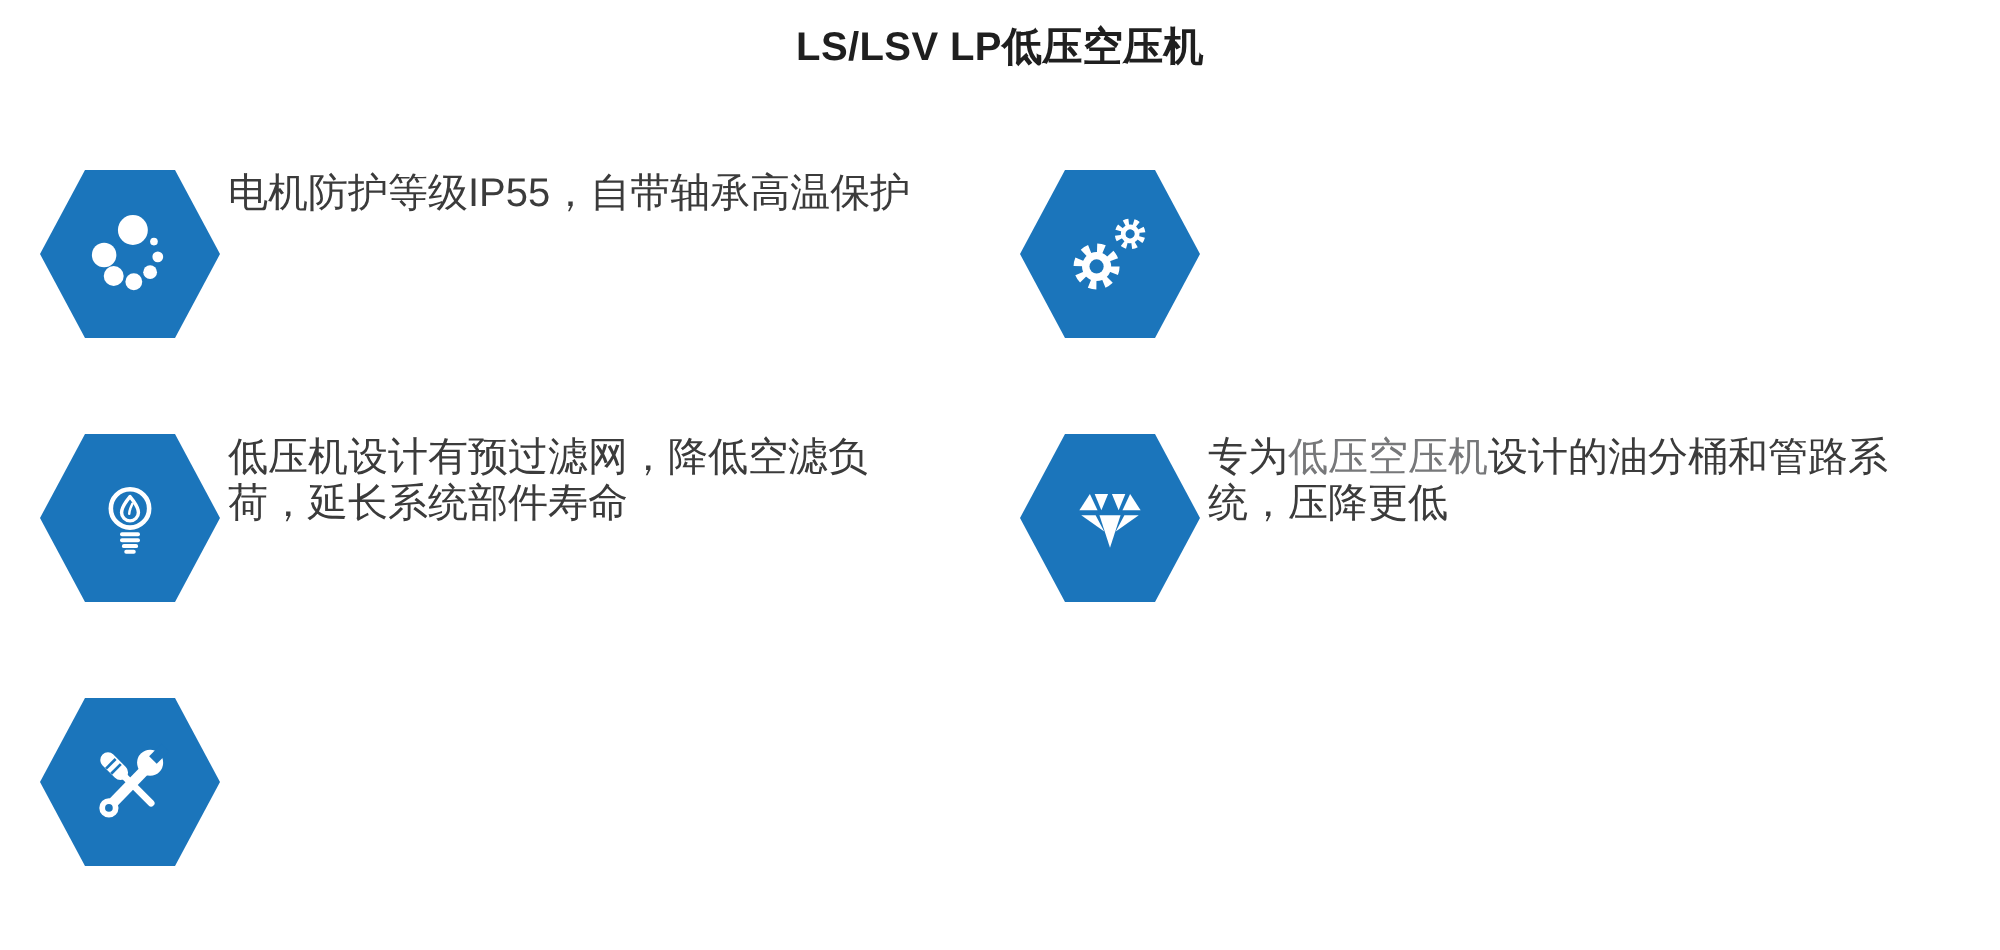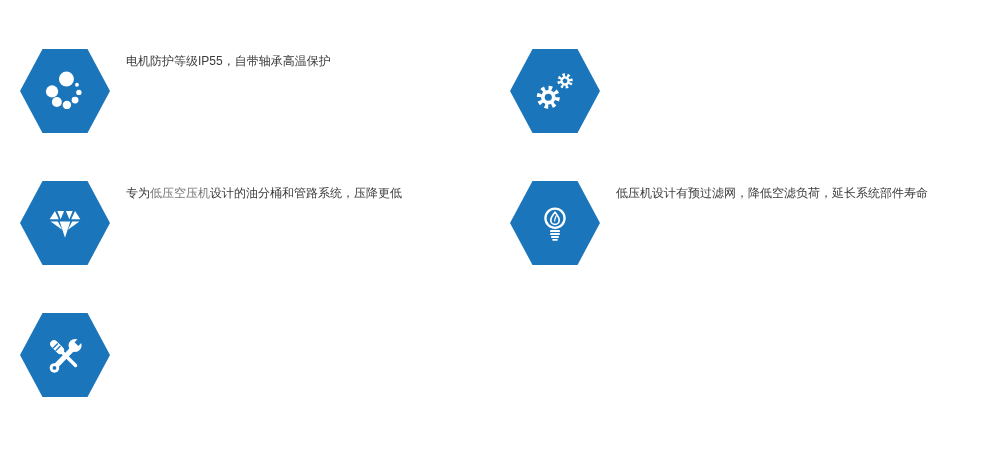--- a/index.html
+++ b/index.html
@@ -30,35 +30,35 @@
   }
   .hex {
     width: 90px; height: 84px;
     flex: 0 0 90px;
     background: #1b75bb;
     clip-path: polygon(0% 50%, 25% 0%, 75% 0%, 100% 50%, 75% 100%, 25% 100%);
     display: flex; align-items: center; justify-content: center;
   }
   .hex svg { width: 46px; height: 46px; display: block; }
   .ftext {
-    margin-left: 16px;
+    margin-left: 4px;
     padding-top: 1px;
     max-width: 345px;
-    font-size: 12px;
+    font-size: 20px;
     line-height: 23px;
     color: #3b3b3b;
-    text-align: right;
   }
   .muted-link { color: #77787a; cursor: pointer; }
 </style>
 </head>
 <body>
 
 <div class="page">
 
+  <h1 class="title">LS/LSV LP低压空压机</h1>
 
   <div class="grid">
 
     <div class="feature">
       <div class="hex">
         <svg viewBox="0 0 48 48" aria-hidden="true">
           <g fill="#ffffff">
             <circle cx="25.5" cy="11.5" r="7.8"></circle>
             <circle cx="36.5" cy="17.5" r="2.0"></circle>
             <circle cx="38.5" cy="25.5" r="2.8"></circle>
@@ -85,49 +85,49 @@
             <circle cx="34.5" cy="13.5" r="4.9" fill="#ffffff"></circle>
             <circle cx="34.5" cy="13.5" r="2.4" fill="#1b75bb"></circle>
           </g>
         </svg>
       </div>
     </div>
 
     <div class="feature">
       <div class="hex">
         <svg viewBox="0 0 48 48" aria-hidden="true">
+          <circle cx="24" cy="19" r="10" fill="none" stroke="#ffffff" stroke-width="2.4"></circle>
+          <path d="M24,12.8 C21.2,16.2 19.6,18.8 19.6,21.1 A4.4,4.4 0 0 0 28.4,21.1 C28.4,18.8 26.8,16.2 24,12.8 Z" fill="none" stroke="#ffffff" stroke-width="1.8" stroke-linejoin="round"></path>
+          <path d="M23.6,21.8 C23.6,19.6 24.6,18.4 25.2,16.6" fill="none" stroke="#ffffff" stroke-width="1.3" stroke-linecap="round"></path>
+          <g fill="#ffffff">
+            <rect x="18.8" y="31.4" width="10.4" height="2.1" rx="1"></rect>
+            <rect x="18.8" y="34.5" width="10.4" height="2.1" rx="1"></rect>
+            <rect x="19.8" y="37.6" width="8.4" height="2.1" rx="1"></rect>
+            <rect x="21" y="40.6" width="6" height="2" rx="1"></rect>
+          </g>
+        </svg>
+      </div>
+      <p class="ftext">低压机设计有预过滤网，降低空滤负荷，延长系统部件寿命</p>
+    </div>
+
+    <div class="feature">
+      <div class="hex">
+        <svg viewBox="0 0 48 48" aria-hidden="true">
           <g fill="#ffffff">
             <polygon points="8,20 13.5,11.5 17.5,20"></polygon>
             <polygon points="16,11.5 23,11.5 19.5,20"></polygon>
             <polygon points="25,11.5 32,11.5 28.5,20"></polygon>
             <polygon points="30.5,20 34.5,11.5 40,20"></polygon>
             <polygon points="9,22.5 16.5,22.5 21,31"></polygon>
             <polygon points="18.5,22.5 29.5,22.5 24,39.5"></polygon>
             <polygon points="31.5,22.5 39,22.5 27,31"></polygon>
           </g>
         </svg>
       </div>
       <p class="ftext"><span>专为</span><span class="muted-link">低压空压机</span><span>设计的油分桶和管路系统，压降更低</span></p>
-    </div>
-
-    <div class="feature">
-      <div class="hex">
-        <svg viewBox="0 0 48 48" aria-hidden="true">
-          <circle cx="24" cy="19" r="10" fill="none" stroke="#ffffff" stroke-width="2.4"></circle>
-          <path d="M24,12.8 C21.2,16.2 19.6,18.8 19.6,21.1 A4.4,4.4 0 0 0 28.4,21.1 C28.4,18.8 26.8,16.2 24,12.8 Z" fill="none" stroke="#ffffff" stroke-width="1.8" stroke-linejoin="round"></path>
-          <path d="M23.6,21.8 C23.6,19.6 24.6,18.4 25.2,16.6" fill="none" stroke="#ffffff" stroke-width="1.3" stroke-linecap="round"></path>
-          <g fill="#ffffff">
-            <rect x="18.8" y="31.4" width="10.4" height="2.1" rx="1"></rect>
-            <rect x="18.8" y="34.5" width="10.4" height="2.1" rx="1"></rect>
-            <rect x="19.8" y="37.6" width="8.4" height="2.1" rx="1"></rect>
-            <rect x="21" y="40.6" width="6" height="2" rx="1"></rect>
-          </g>
-        </svg>
-      </div>
-      <p class="ftext">低压机设计有预过滤网，降低空滤负荷，延长系统部件寿命</p>
     </div>
 
     <div class="feature">
       <div class="hex">
         <svg viewBox="0 0 48 48" aria-hidden="true">
 
           <line x1="12.5" y1="12.5" x2="19" y2="19" stroke="#ffffff" stroke-width="8" stroke-linecap="round"></line>
           <line x1="11.5" y1="17" x2="16.5" y2="12" stroke="#1b75bb" stroke-width="1.4"></line>
           <line x1="14.2" y1="19.7" x2="19.2" y2="14.7" stroke="#1b75bb" stroke-width="1.4"></line>
           <line x1="19.5" y1="19.5" x2="35" y2="35" stroke="#ffffff" stroke-width="3.6" stroke-linecap="round"></line>

